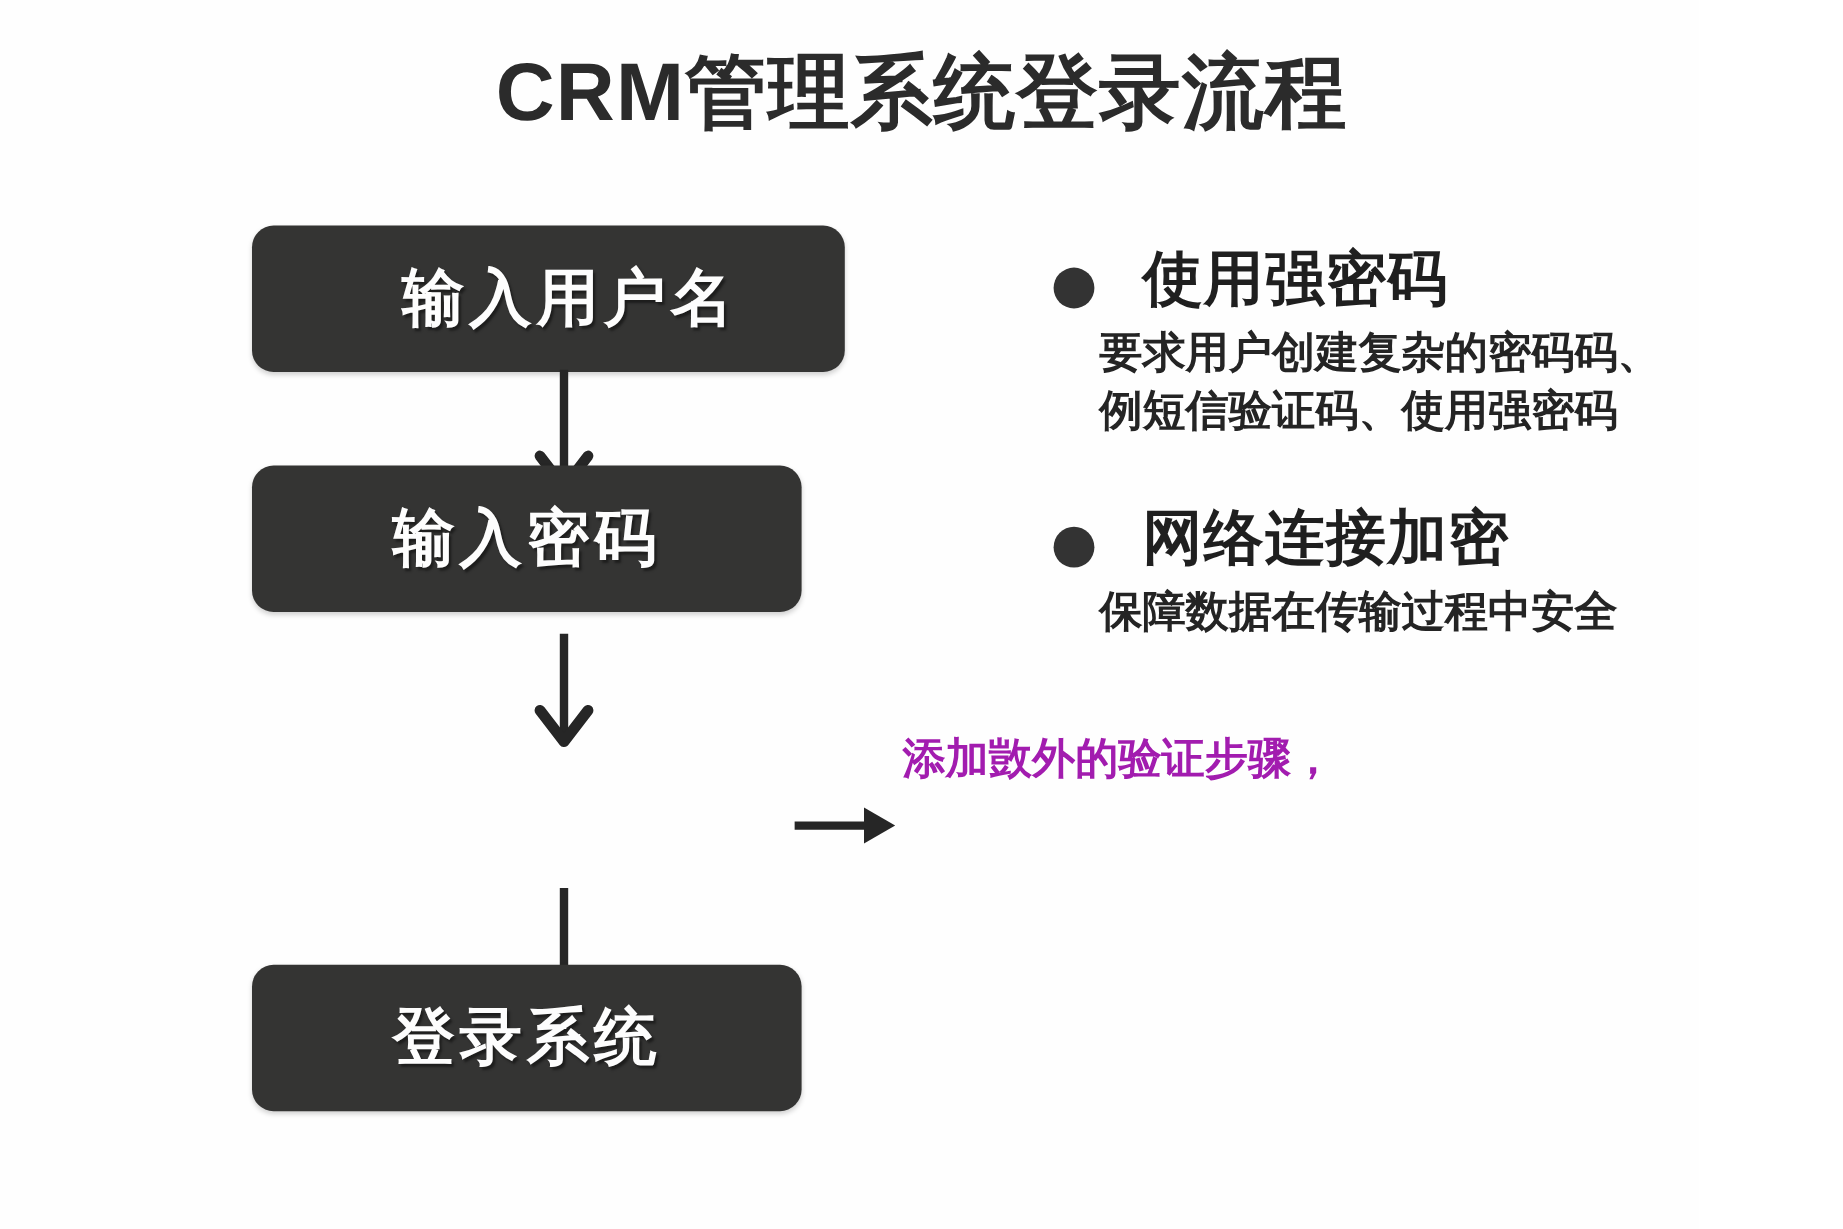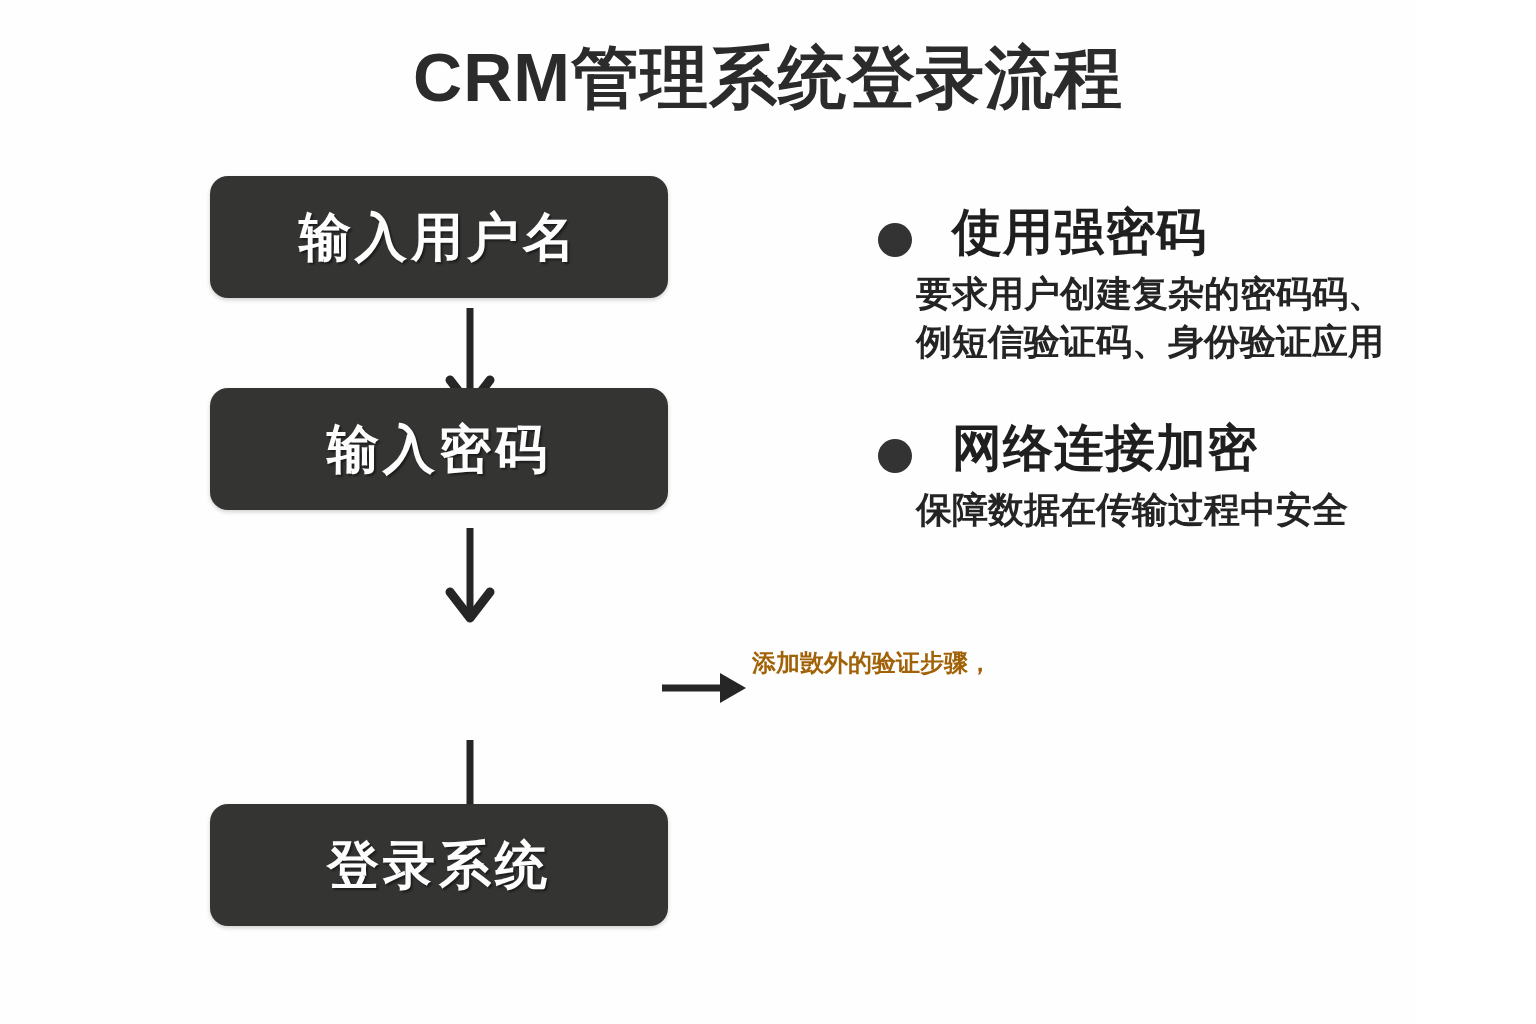--- a/index.html
+++ b/index.html
@@ -49,21 +49,21 @@
   }
   .flow-box .flow-label {
     color: #fdfdfd;
     font-size: 52px;
     font-weight: 700;
     letter-spacing: 4px;
     line-height: 1;
     text-shadow: 2px 2px 2px rgba(0,0,0,0.45);
     white-space: nowrap;
   }
-  #flow-box-0 { top: 176px; }
+  #flow-box-0 { top: 188px; padding-left: 36px; }
   #flow-box-1 { top: 388px; }
   #flow-box-2 { top: 620px; }
   #flow-box-3 { top: 804px; }
 
   
   .v-connector {
     position: absolute;
     left: 432px;
     width: 76px;
   }
@@ -118,25 +118,25 @@
     line-height: 1.36;
     letter-spacing: 0px;
     white-space: nowrap;
   }
   #bullet-item-1 { margin-top: 50px; }
 
   
   #side-annotation {
     position: absolute;
     left: 752px;
-    top: 646px;
+    top: 606px;
     width: 600px;
-    font-size: 24px;
+    font-size: 36px;
     font-weight: 600;
-    color: #a16207;
+    color: #a21caf;
     line-height: 1.45;
     letter-spacing: 0px;
   }
   #side-annotation .ann-line { white-space: nowrap; }
 </style>
 </head>
 <body>
 
 <div id="canvas">
 
@@ -182,21 +182,21 @@
   <div class="flow-box" id="flow-box-3">
     <span class="flow-label">登录系统</span>
   </div>
 
   <div id="right-column">
 
     <div class="bullet-item" id="bullet-item-0">
       <span class="bullet-dot"></span>
       <div class="bullet-heading">使用强密码</div>
       <div class="bullet-body">要求用户创建复杂的密码码、</div>
-      <div class="bullet-body" style="margin-top:0;">例短信验证码、身份验证应用</div>
+      <div class="bullet-body" style="margin-top:0;">例短信验证码、使用强密码</div>
     </div>
 
     <div class="bullet-item" id="bullet-item-1">
       <span class="bullet-dot"></span>
       <div class="bullet-heading">网络连接加密</div>
       <div class="bullet-body">保障数据在传输过程中安全</div>
     </div>
 
   </div>
 

